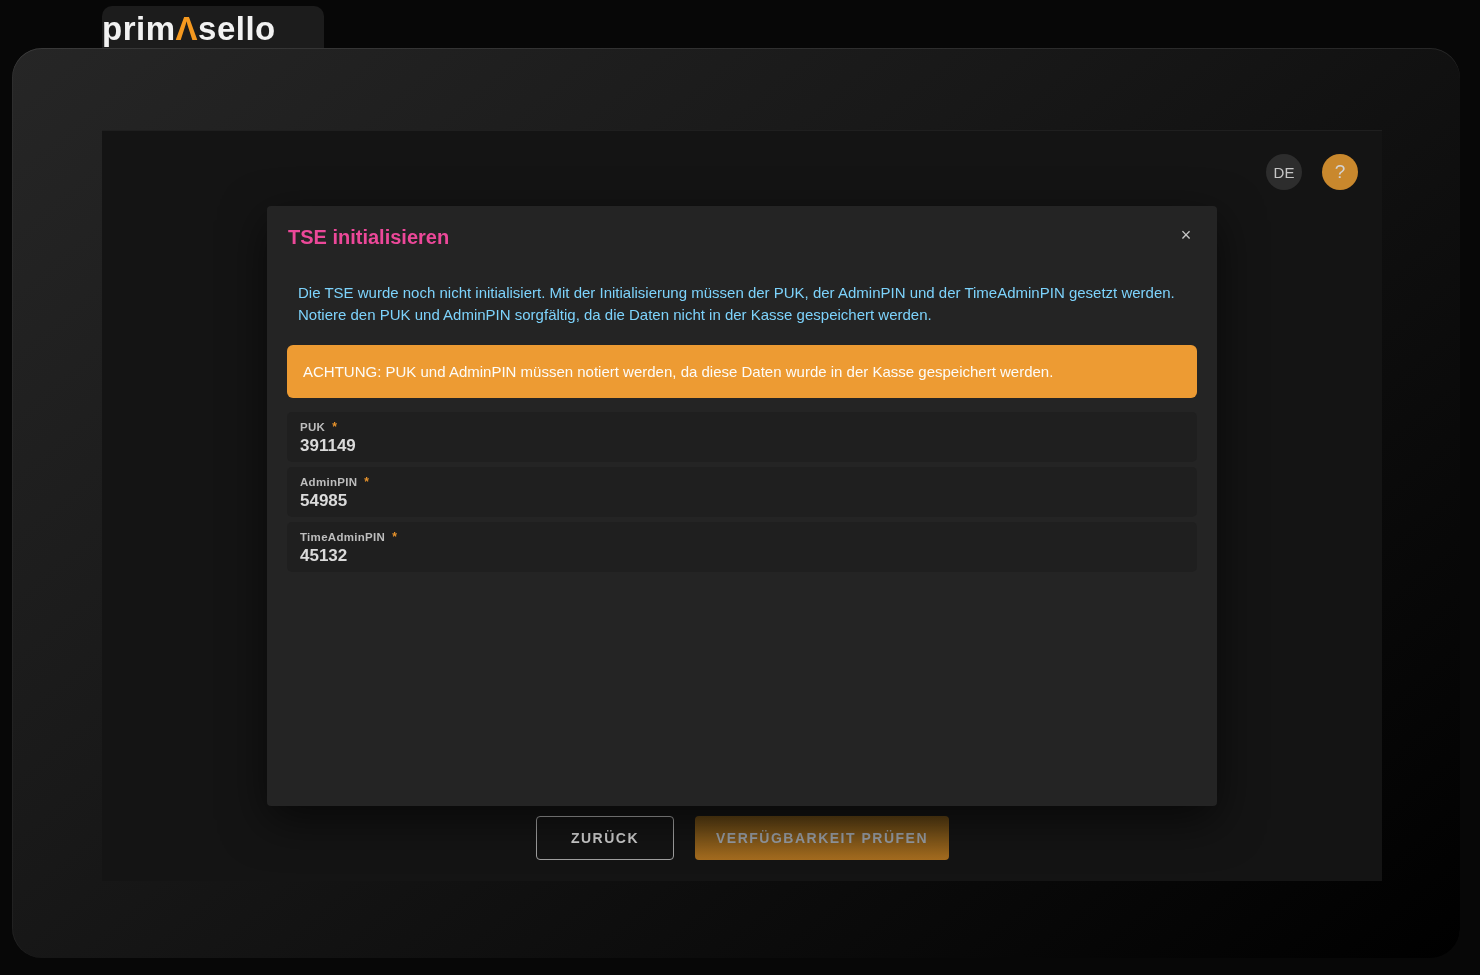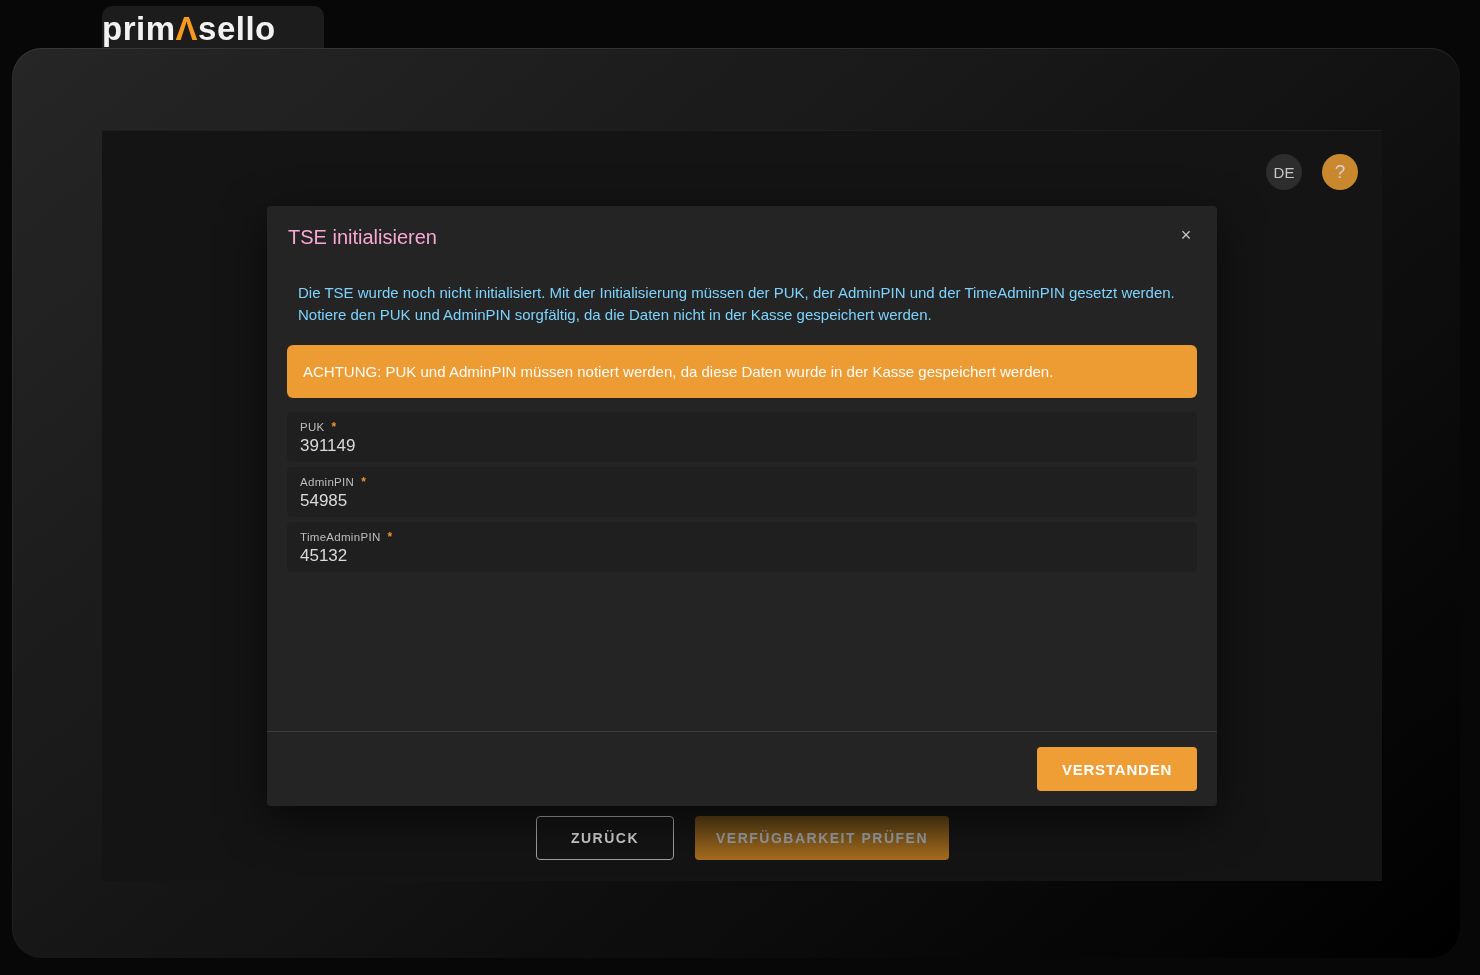--- a/index.html
+++ b/index.html
@@ -66,21 +66,21 @@
 
   
   .modal {
     position:absolute; left:267px; top:206px; width:950px; height:600px;
     background:#242424; border-radius:4px;
     box-shadow:0 14px 45px rgba(0,0,0,0.6);
     z-index:5;
   }
   .modal-title {
     position:absolute; left:21px; top:20px;
-    font-size:20px; color:#f9a8d4; font-weight:400;
+    font-size:20px; color:#ec4899; font-weight:700;
   }
   .modal-close {
     position:absolute; right:16px; top:14px; width:30px; height:30px;
     display:flex; align-items:center; justify-content:center;
     font-size:18px; color:#c8c8c8; cursor:pointer; background:none; border:none;
     font-family:"Liberation Sans", sans-serif;
   }
   .modal-desc {
     position:absolute; left:31px; top:76px; width:884px;
     font-size:15px; line-height:22px; color:#7dd3fc;
@@ -91,28 +91,28 @@
     display:flex; align-items:center; padding:0 16px;
     font-size:15px; color:#fdfcf9;
   }
   .fields { position:absolute; left:20px; top:206px; width:910px; }
   .field {
     height:50px; margin-bottom:5px; background:#1f1f1f; border-radius:5px;
     padding:8px 13px 0; cursor:text;
   }
   .field-label-row { display:flex; align-items:baseline; }
   .field-label {
-    font-size:11.5px; font-weight:400; color:#bdbdbd; letter-spacing:0.3px;
+    font-size:11.5px; font-weight:700; color:#bdbdbd; letter-spacing:0.3px;
   }
   .field-required { font-size:12px; color:#e8932c; margin-left:7px; font-weight:700; }
   .field-input {
     display:block; width:100%; margin-top:2px;
     background:transparent; border:none; outline:none;
     font-family:"Liberation Sans", sans-serif;
-    font-size:17px; color:#dadada;
+    font-size:17px; color:#dadada;font-weight:bold;
   }
   .modal-footer {
     position:absolute; left:0; bottom:0; width:100%; height:75px;
     border-top:1px solid #3a3a3a;
     display:flex; align-items:center; justify-content:flex-end;
     padding-right:20px;
   }
   .confirm-btn {
     width:160px; height:44px; background:#ef9d35; border:none; border-radius:4px;
     color:#ffffff; font-size:15px; font-weight:700; letter-spacing:0.8px;
@@ -175,18 +175,13 @@
     <div class="field">
       <div class="field-label-row">
         <span class="field-label">TimeAdminPIN</span>
         <span class="field-required">*</span>
       </div>
       <input class="field-input" type="text" value="45132" style="">
     </div>
 
   </div>
 
-  <div class="modal-footer">
-    <button class="confirm-btn">
-      <span>VERSTANDEN</span>
-    </button>
-  </div>
 </div>
 
 </body></html>

